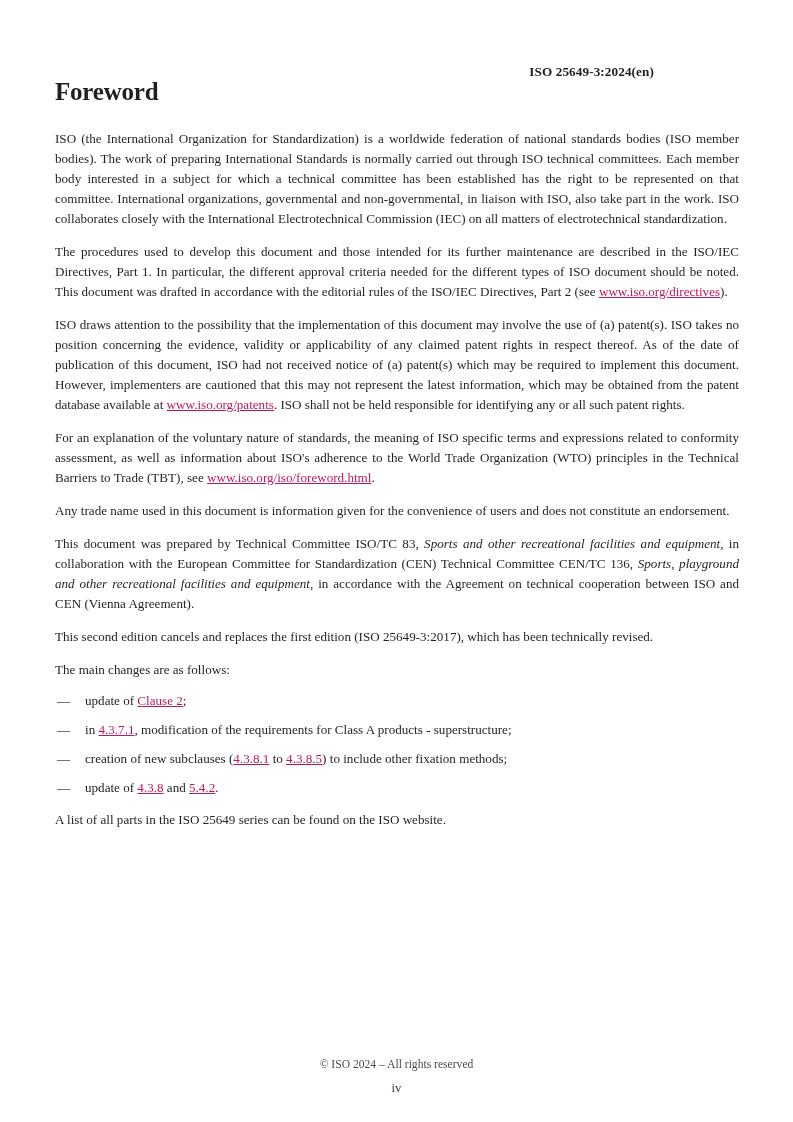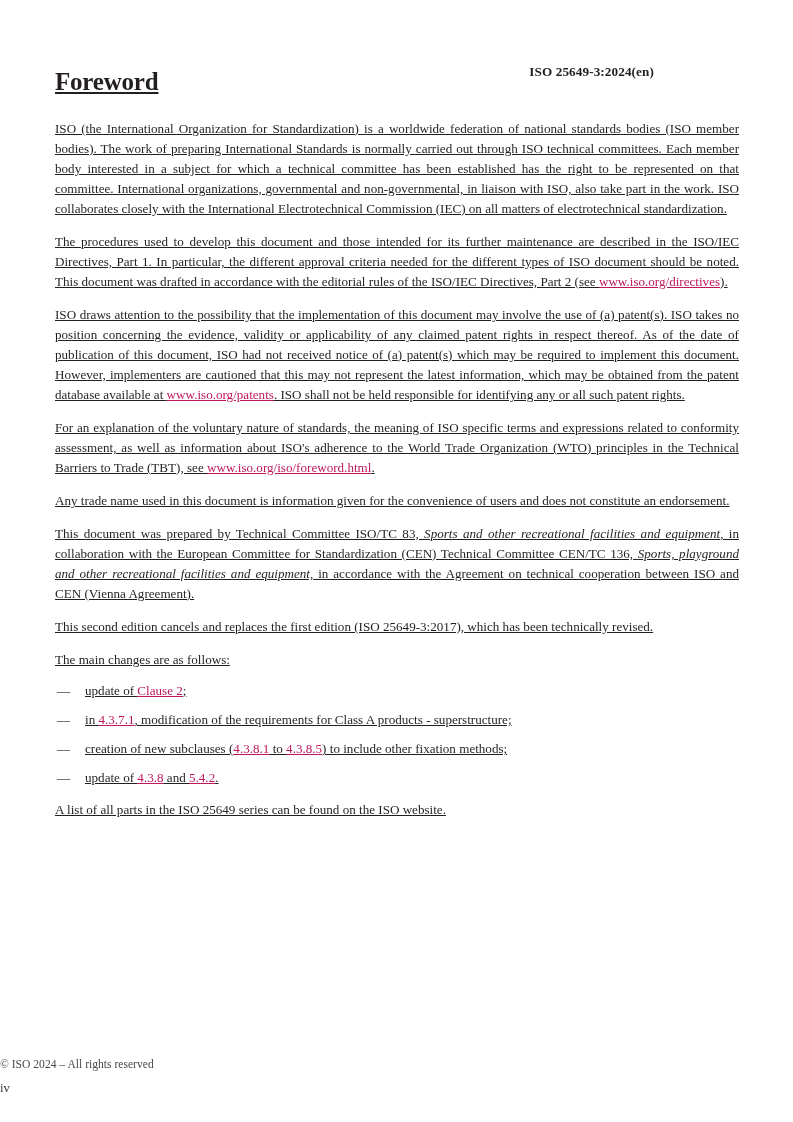--- a/index.html
+++ b/index.html
@@ -30,23 +30,22 @@
     text-align: right;
     font-size: 13.2px;
     font-weight: bold;
     letter-spacing: 0.1px;
     color: #231f20;
     margin-top: 20px;
   }
   .content {
     position: absolute;
     left: 55px;
-    top: 68px;
+    top: 78px;
     width: 684px;
-    text-decoration: underline;
   }
   h1.foreword-title {
     font-size: 25px;
     font-weight: bold;
     margin: 0 0 22px 0;
     padding: 0;
     line-height: 1.15;
     letter-spacing: -0.2px;
     color: #231f20;
   }
@@ -85,21 +84,21 @@
     position: absolute;
     left: 2px;
     top: 0;
     color: #231f20;
   }
   .footer {
     position: absolute;
     left: 0;
     bottom: 26px;
     width: 793px;
-    text-align: left;
+    text-align: center;
   }
   .footer .copyright {
     font-size: 11.6px;
     color: #4a4a4a;
     line-height: 15px;
   }
   .footer .pageno {
     font-size: 12.6px;
     color: #3a3a3a;
     line-height: 16px;

